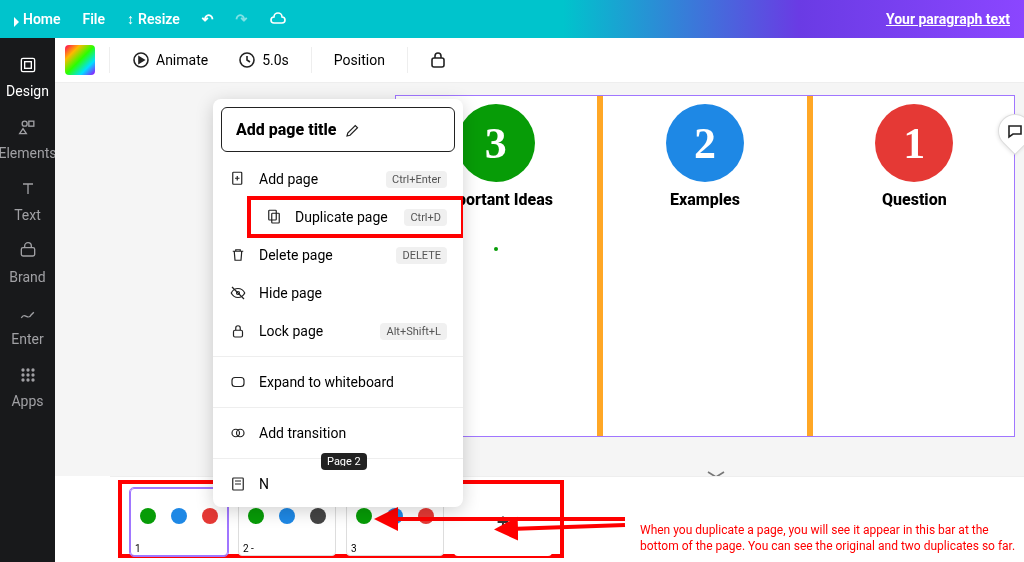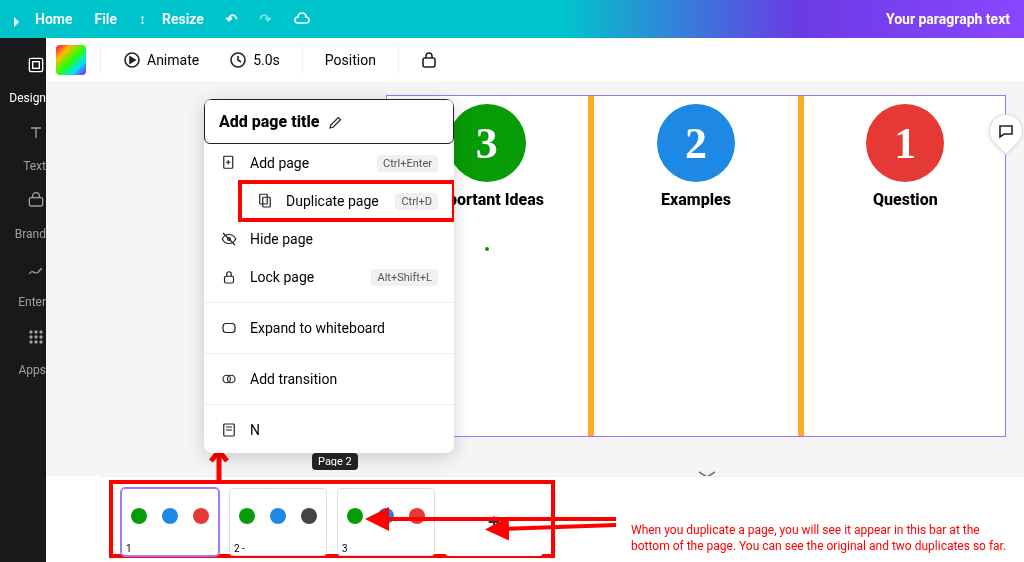--- a/index.html
+++ b/index.html
@@ -1,27 +1,27 @@
 <!DOCTYPE html>
 <html><head>
 <meta charset="utf-8">
 <style>
   * { box-sizing: border-box; margin: 0; padding: 0; font-family: -apple-system, BlinkMacSystemFont, "Segoe UI", Roboto, sans-serif; }
   html, body { width: 1024px; height: 562px; overflow: hidden; background: #fff; }
 
   .topbar { height: 38px; background: linear-gradient(90deg,#00c4cc 0%,#00c4cc 55%,#6a3be4 78%,#8b46ff 100%); display:flex; align-items:center; padding:0 14px; color:#fff; font-size:14px; font-weight:600; }
   .topbar .nav { display:flex; gap:22px; align-items:center; }
-  .topbar .nav span { cursor:pointer; display:flex; align-items:flex-end; gap:16px; }
-  .topbar .right { margin-left:auto; font-weight:700; }
+  .topbar .nav span { cursor:pointer; display:flex; align-items:flex-end; gap:4px; }
+  .topbar .right { margin-left:auto; font-weight:700;text-decoration:underline; }
   .chev { display:inline-block; width:0; height:0; border-left:5px solid #fff; border-top:5px solid transparent; border-bottom:5px solid transparent; }
 
   .app { display:flex; height: calc(562px - 38px); }
 
   .leftrail { width:55px; background:#18191b; color:#a0a0a4; display:flex; flex-direction:column; padding-top:8px; }
-  .lr-item { display:flex; flex-direction:column; align-items:flex-end; gap:16px; padding:9px 0; font-size:12px; cursor:pointer; }
+  .lr-item { display:flex; flex-direction:column; align-items:center; gap:8px; padding:9px 0; font-size:14px; cursor:pointer; }
   .lr-item.active { color:#fff; }
   .lr-ico { width:20px; height:20px; }
 
   .main { flex:1; position:relative; background:#fff; }
   .tool2 { height:45px; border-bottom:1px solid #eee; display:flex; align-items:center; padding:12px 10px; gap:14px; font-size:14px; }
   .swatch { width:30px; height:30px; border-radius:4px; background:linear-gradient(135deg,#ff005c,#ffb800,#2bff00,#00e0ff,#a000ff); }
   .tbtn { display:flex; align-items:center; gap:6px; padding:4px 8px; cursor:pointer; border-radius:4px; }
   .divider{width:1px;height:26px;background:#eee;}
 
   .canvas-area { position:relative; height: calc(100% - 45px - 86px); background:#f5f5f5; padding:12px 18px 0 18px; }
@@ -29,21 +29,21 @@
   .col { flex:1; text-align:center; padding-top:6px; }
   .vbar { width:6px; background:#ffa726; margin:0 2px; }
   .numc { width:78px; height:78px; border-radius:50%; margin:2px auto 8px; color:#fff; font-weight:700; font-size:44px; display:flex; align-items:center; justify-content:center; font-family:Georgia,serif; }
   .c3{background:#079c07;} .c2{background:#1e88e5;} .c1{background:#e53935;}
   .col h4{font-size:16px; font-weight:800;}
   .dot{width:4px;height:4px;background:#079c07;border-radius:50%;margin:38px auto;}
   .bubble { position:absolute; right:-18px; top:18px; width:34px; height:34px; border-radius:50% 50% 0 50%; transform:rotate(45deg); background:#fff; border:1px solid #ddd; box-shadow:0 1px 4px rgba(0,0,0,.1); display:flex; align-items:center; justify-content:center;}
   .bubble svg{transform:rotate(-45deg);}
 
   .menu { position:absolute; left:158px; top:16px; width:250px; background:#fff; border-radius:8px; box-shadow:0 4px 18px rgba(0,0,0,.18); overflow:hidden; z-index:5;}
-  .menu-title { padding:12px 14px; display:flex; align-items:center; gap:8px; border:1px solid #222; border-radius:6px; margin:0; font-weight:800; font-size:16px;}
+  .menu-title { padding:12px 14px; display:flex; align-items:center; gap:8px; border:1px solid #222; border-radius:6px; margin:8px; font-weight:800; font-size:16px;}
   .menu-row { display:flex; align-items:center; gap:12px; padding:10px 16px; font-size:14px; cursor:pointer;}
   .menu-row .kbd{margin-left:auto; font-size:11px; color:#555; background:#f0f0f0; padding:2px 6px; border-radius:4px;}
   .menu-row.hl { outline:4px solid #ff0000; outline-offset:-2px;margin-left:36px; }
   .menu-sep{height:1px;background:#eee;margin:6px 0;}
   .mico{width:18px;height:18px;flex-shrink:0;}
 
   .thumbs { position:absolute; left:55px; right:0; bottom:0; height:86px; background:#fff; border-top:1px solid #eee;text-decoration:underline;}
   .thumbs-box { position:absolute; left:8px; top:3px; width:446px; height:78px; border:4px solid #ff0000; display:flex; gap:10px; padding:4px 8px;}
   .thumb { width:100px; height:68px; border:1px solid #ddd; border-radius:4px; background:#fff; position:relative; display:flex; flex-direction:column;}
   .thumb.sel{border:1px solid #a076ff; outline:1px solid #a076ff;}
@@ -86,20 +86,28 @@
   <div class="leftrail">
     <div class="lr-item active">
       <svg class="lr-ico" viewBox="0 0 24 24" fill="none" stroke="#fff" stroke-width="1.6">
           <rect x="4" y="4" width="16" height="16" rx="2"></rect>
           <rect x="8" y="8" width="8" height="8"></rect>
         </svg>
       <span>Design</span>
     </div>
     <div class="lr-item">
       <svg class="lr-ico" viewBox="0 0 24 24" fill="none" stroke="#a0a0a4" stroke-width="1.6">
+          <circle cx="8" cy="8" r="3"></circle>
+          <rect x="13" y="5" width="6" height="6"></rect>
+          <path d="M6 14l4 6H2z"></path>
+        </svg>
+      <span>Elements</span>
+    </div>
+    <div class="lr-item">
+      <svg class="lr-ico" viewBox="0 0 24 24" fill="none" stroke="#a0a0a4" stroke-width="1.6">
           <path d="M6 6h12M12 6v12"></path>
         </svg>
       <span>Text</span>
     </div>
     <div class="lr-item">
       <svg class="lr-ico" viewBox="0 0 24 24" fill="none" stroke="#a0a0a4" stroke-width="1.6">
           <rect x="4" y="8" width="16" height="10" rx="2"></rect>
           <path d="M8 8V6a4 4 0 018 0v2"></path>
         </svg>
       <span>Brand</span>
@@ -194,20 +202,27 @@
           <span>Add page</span>
           <span class="kbd">Ctrl+Enter</span>
         </div>
         <div class="menu-row hl">
           <svg class="mico icon" viewBox="0 0 24 24">
               <rect x="5" y="3" width="10" height="13" rx="1"></rect>
               <rect x="9" y="7" width="10" height="13" rx="1"></rect>
             </svg>
           <span>Duplicate page</span>
           <span class="kbd">Ctrl+D</span>
+        </div>
+        <div class="menu-row">
+          <svg class="mico icon" viewBox="0 0 24 24">
+              <path d="M5 7h14M9 7V5h6v2M7 7l1 12h8l1-12"></path>
+            </svg>
+          <span>Delete page</span>
+          <span class="kbd">DELETE</span>
         </div>
         <div class="menu-row">
           <svg class="mico icon" viewBox="0 0 24 24">
               <path d="M3 12s3-6 9-6 9 6 9 6-3 6-9 6-9-6-9-6z"></path>
               <circle cx="12" cy="12" r="2"></circle>
               <path d="M4 4l16 16"></path>
             </svg>
           <span>Hide page</span>
         </div>
         <div class="menu-row">

